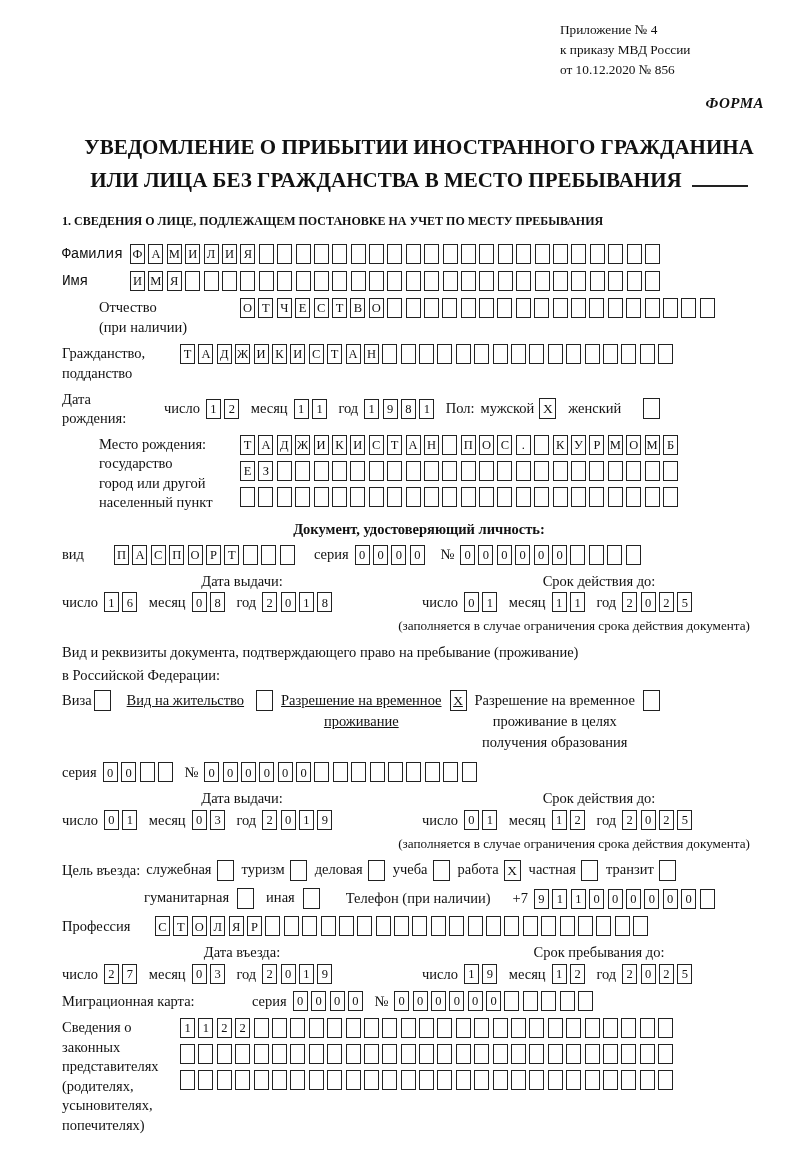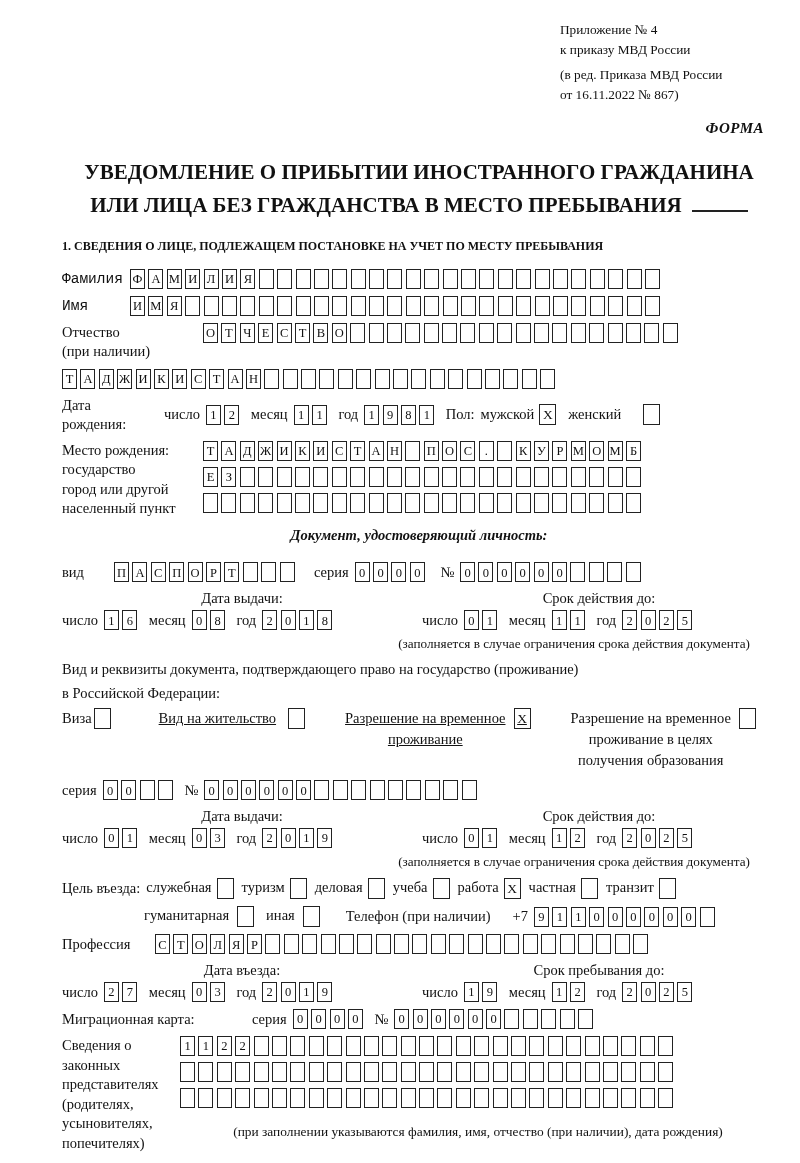--- a/index.html
+++ b/index.html
@@ -18,21 +18,21 @@
 
   .title { text-align:center; font-weight:bold; font-size:21px; margin-top:18px; line-height:1.55; }
   .blank-line { display:inline-block; width:56px; border-bottom:2.2px solid #222; margin-left:10px; vertical-align:baseline; }
 
   .sect { font-weight:bold; font-size:12px; margin-top:18px; margin-bottom:14px; }
 
   .row { display:flex; align-items:center; margin-bottom:7px; }
   .row.top { align-items:flex-start; }
   .flabel { flex:none; }
   .lab-68 { width:68px;font-family:Liberation Mono, monospace; }
-  .lab-141 { width:141px; }
+  .lab-141 { width:141px;margin-left:37px; }
   .lab-118 { width:118px; }
   .lab-93 { width:93px; }
   .lab-190 { width:190px; }
   .lab-multi div { line-height:19.5px; }
 
   .cells { display:inline-flex; flex:none; }
   .cell {
     flex:none; width:15px; height:20px; border:1.8px solid #222;
     margin-right:3.4px; display:flex; align-items:center; justify-content:center;
     font-size:12.5px; padding-top:1px;
@@ -41,49 +41,46 @@
     flex:none; width:17px; height:21px; border:1.8px solid #222;
     display:inline-flex; align-items:center; justify-content:center;
     font-size:13.5px; margin-left:5px;
   }
   .stack .cells { margin-bottom:6px; }
   .stack .cells:last-child { margin-bottom:0; }
 
   .dlbl { flex:none; margin-right:6px; }
   .ml8 { margin-left:8px; } .ml12 { margin-left:12px; } .ml16 { margin-left:16px; } .ml26 { margin-left:26px; } .ml82 { margin-left:82px;text-align:right; }
 
-  .doc-head { text-align:center; font-weight:bold; margin:2px 0 18px 0;font-style:italic; }
+  .doc-head { text-align:center; font-weight:bold; margin:2px 0 6px 0; }
 
   .half-l { width:360px; flex:none; }
   .half-r { flex:1; }
   .center { text-align:center; }
   .dates-head { margin-bottom:2px; }
   .dategroup { display:flex; align-items:center; }
   .note { text-align:right; padding-right:26px; font-size:13.2px; margin:-2px 0 8px 0; }
 
   .intro { margin-bottom:5px; }
-  .opts { margin-top:2px; margin-bottom:9px;gap:32px; }
+  .opts { margin-top:2px; margin-bottom:9px; }
   .opt { display:flex; align-items:flex-start; flex:none; }
   .optlabel { white-space:pre-line; text-align:center; line-height:1.45; } .mr24 { margin-right:8px;text-decoration:underline; }
 
   .repright { flex:1; }
   .repnote { text-align:center; font-size:13.4px; margin-top:10px; }
 </style>
 </head>
 <body>
 
 <div class="page">
 
   <div class="annex">
     <div>Приложение № 4</div>
     <div>к приказу МВД России</div>
-    <div class="amend">
-      <div>(в ред. Приказа МВД России</div>
-      <div>от 16.11.2022 № 867)</div>
-    </div>
+    <div>от 10.12.2020 № 856</div>
   </div>
 
   <div class="forma">ФОРМА</div>
 
   <div class="title">
     <div>УВЕДОМЛЕНИЕ О ПРИБЫТИИ ИНОСТРАННОГО ГРАЖДАНИНА</div>
     <div><span>ИЛИ ЛИЦА БЕЗ ГРАЖДАНСТВА В МЕСТО ПРЕБЫВАНИЯ</span><span class="blank-line"></span></div>
   </div>
 
   <div class="sect">1. СВЕДЕНИЯ О ЛИЦЕ, ПОДЛЕЖАЩЕМ ПОСТАНОВКЕ НА УЧЕТ ПО МЕСТУ ПРЕБЫВАНИЯ</div>
@@ -187,20 +184,24 @@
         <span class="cell"></span>
         <span class="cell"></span>
         <span class="cell"></span>
         <span class="cell"></span>
         <span class="cell"></span>
         <span class="cell"></span>
       </span>
   </div>
 
   <div class="row top">
+    <div class="flabel lab-118 lab-multi">
+      <div>Гражданство,</div>
+      <div>подданство</div>
+    </div>
     <span class="cells">
         <span class="cell">Т</span>
         <span class="cell">А</span>
         <span class="cell">Д</span>
         <span class="cell">Ж</span>
         <span class="cell">И</span>
         <span class="cell">К</span>
         <span class="cell">И</span>
         <span class="cell">С</span>
         <span class="cell">Т</span>
@@ -417,21 +418,21 @@
       <span class="cells">
           <span class="cell">2</span>
           <span class="cell">0</span>
           <span class="cell">2</span>
           <span class="cell">5</span>
         </span>
     </div>
   </div>
   <div class="note">(заполняется в случае ограничения срока действия документа)</div>
 
-  <div class="intro">Вид и реквизиты документа, подтверждающего право на государство (проживание)</div>
+  <div class="intro">Вид и реквизиты документа, подтверждающего право на пребывание (проживание)</div>
   <div class="intro">в Российской Федерации:</div>
 
   <div class="row top opts">
     <span class="opt" style="margin-right:16px">
       <span class="optlabel">Виза</span>
       <span class="checkbox" style="margin-left:2px"></span>
     </span>
     <span class="opt mr24">
       <span class="optlabel">Вид на жительство</span>
       <span class="checkbox ml12"></span>
@@ -775,17 +776,16 @@
             <span class="cell"></span>
             <span class="cell"></span>
             <span class="cell"></span>
             <span class="cell"></span>
             <span class="cell"></span>
             <span class="cell"></span>
             <span class="cell"></span>
             <span class="cell"></span>
           </span>
       </div>
-      <div class="repnote">(при заполнении указываются фамилия, имя, отчество (при наличии), дата рождения)</div>
     </div>
   </div>
 
 </div>
 
 </body></html>

